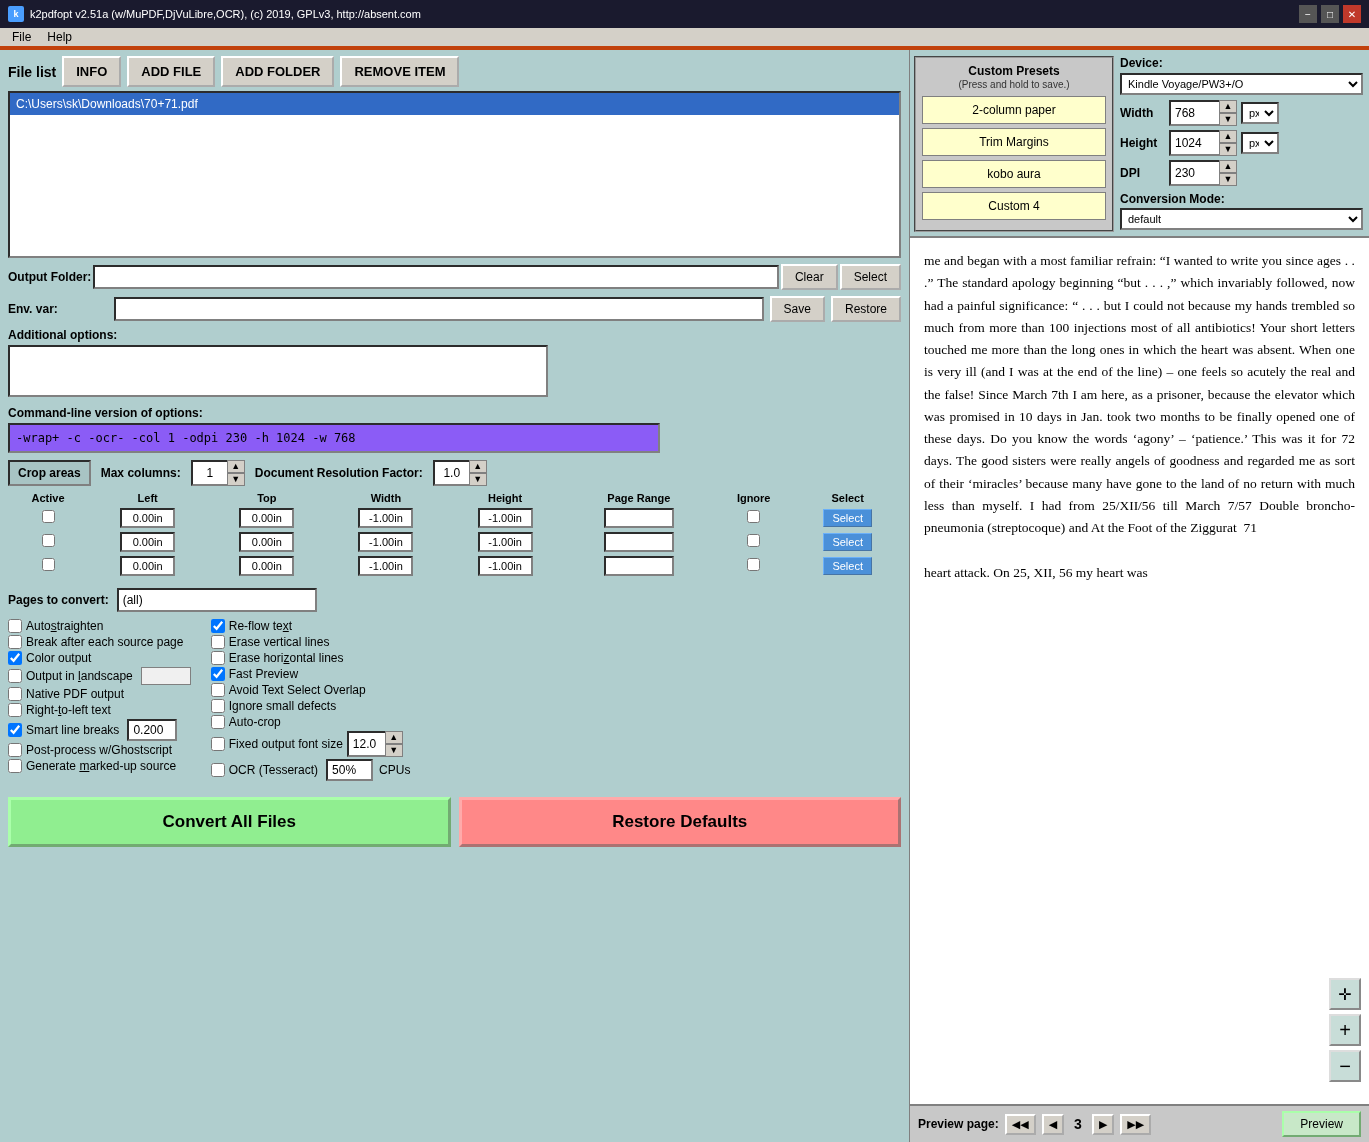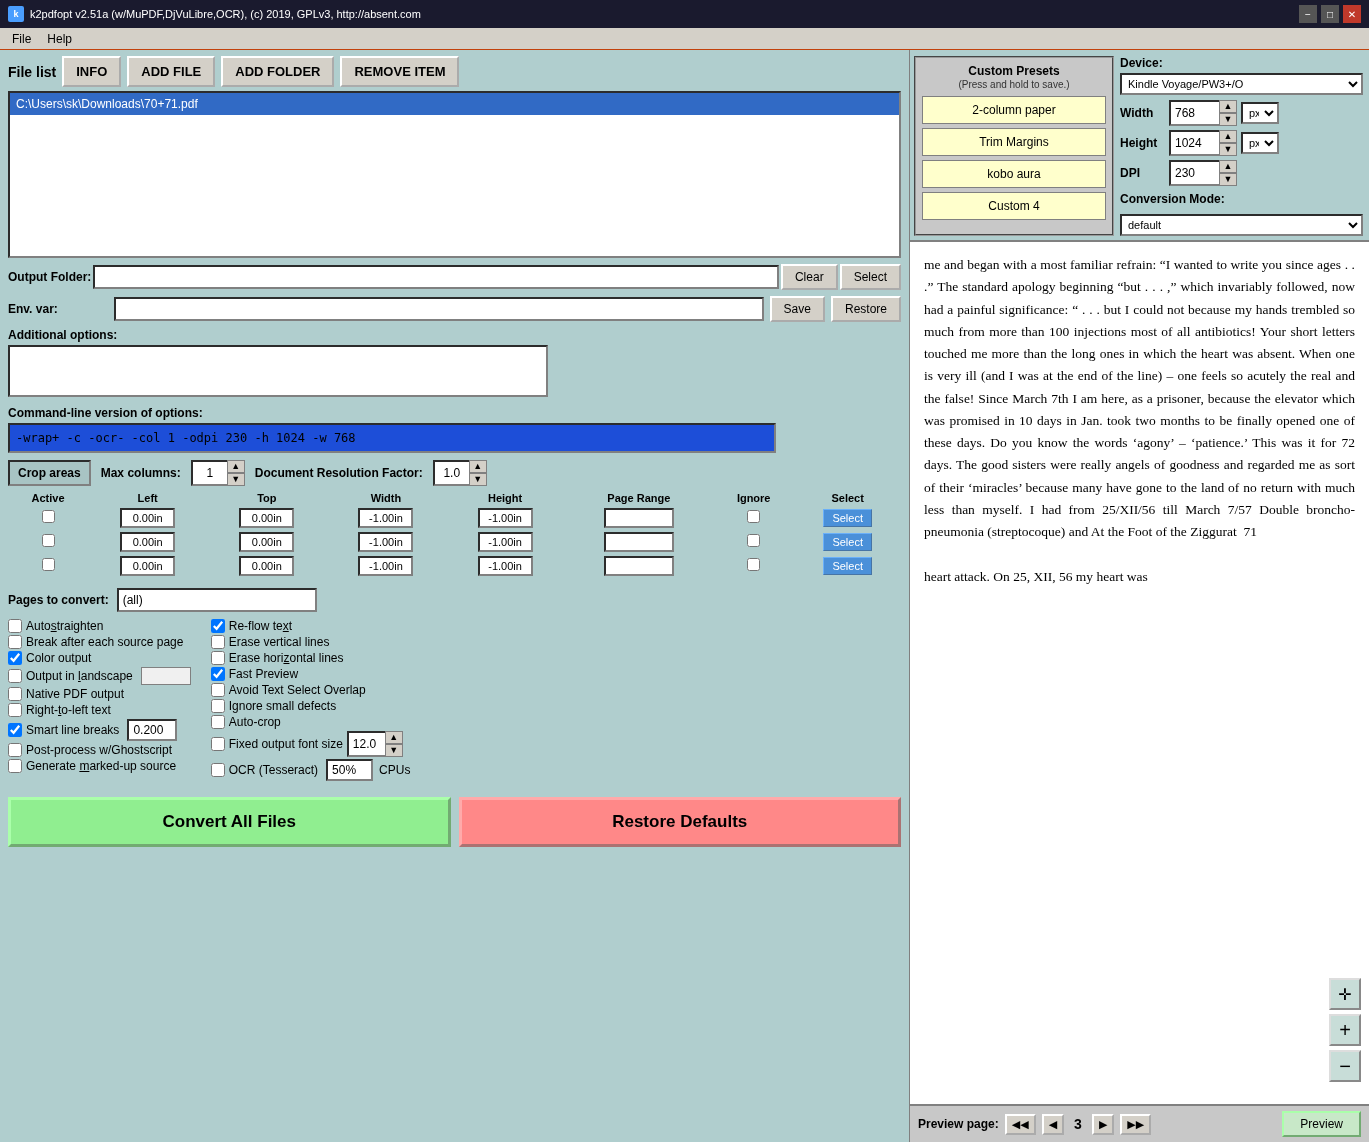--- a/index.html
+++ b/index.html
@@ -5,21 +5,21 @@
     * { box-sizing: border-box; margin: 0; padding: 0; }
     body { font-family: 'Segoe UI', Tahoma, sans-serif; font-size: 12px; background: #c0c0c0; width: 1369px; height: 1142px; overflow: hidden; }
     
     .title-bar { background: #1a1a2e; color: white; height: 28px; display: flex; align-items: center; justify-content: space-between; padding: 0 8px; font-size: 11px; }
     .title-bar-left { display: flex; align-items: center; gap: 6px; }
     .title-bar-icon { width: 16px; height: 16px; background: #4a9eff; border-radius: 2px; display: flex; align-items: center; justify-content: center; color: white; font-size: 9px; font-weight: bold; }
     .title-bar-buttons { display: flex; gap: 4px; }
     .title-btn { width: 18px; height: 18px; background: #555; border: none; color: white; cursor: pointer; font-size: 10px; display: flex; align-items: center; justify-content: center; }
     .title-btn.close { background: #c0392b; }
     
-    .menu-bar { background: #d4d0c8; border-bottom: 1px solid #c2410c; height: 22px; display: flex; align-items: center; padding: 0 4px; }
+    .menu-bar { background: #d4d0c8; border-bottom: 4px solid #c2410c; height: 22px; display: flex; align-items: center; padding: 0 4px; }
     .menu-item { padding: 2px 8px; font-size: 12px; cursor: pointer; }
     .file-list-box { background: white; border: 2px inset #808080; height: 167px; overflow-y: auto; }
     .file-list-item { background: #316ac5; color: white; padding: 4px 6px; font-size: 12px; cursor: pointer; }
     .top-btn { padding: 6px 12px; background: #d4d0c8; border: 2px outset #ffffff; font-size: 13px; font-weight: bold; cursor: pointer; color: #000; }
     .top-btn.remove { color: #000; }
     .preset-btn { display: block; width: 100%; margin-bottom: 4px; padding: 6px; background: #ffffcc; border: 1px solid #808080; cursor: pointer; font-size: 12px; text-align: center; }
     .form-btn { padding: 4px 12px; background: #d4d0c8; border: 2px outset #fff; cursor: pointer; font-size: 12px; }
     
     .crop-table { width: 100%; border-collapse: collapse; margin-bottom: 4px; }
     .crop-table th { font-size: 11px; font-weight: bold; padding: 2px 4px; text-align: center; }
@@ -100,21 +100,21 @@
         <button class="form-btn">Restore</button>
       </div>
 
       <div style="padding: 3px 8px 3px 8px;">
         <div style="font-weight:bold; font-size:12px; margin-bottom:3px;">Additional options:</div>
         <textarea style="width: 540px; height: 52px; border: 2px inset rgb(128, 128, 128); background: white; font-size: 12px; padding: 4px; resize: none;"></textarea>
       </div>
 
       <div style="padding: 3px 8px 4px 8px;">
         <div style="font-weight:bold; font-size:12px; margin-bottom:3px;">Command-line version of options:</div>
-        <div style="padding:6px; border:2px inset #808080; background:#1d4ed8; font-size:12px; font-family:monospace; width:768px;">-wrap+ -c -ocr- -col 1 -odpi 230 -h 1024 -w 768</div>
+        <div style="padding:6px; border:2px inset #808080; background:#8b5cf6; font-size:12px; font-family:monospace; width:652px;">-wrap+ -c -ocr- -col 1 -odpi 230 -h 1024 -w 768</div>
       </div>
 
       <div style="padding: 3px 8px 3px 8px;">
         <div style="display:flex; align-items:center; gap:10px; margin-bottom:4px;">
           <div style="background:#a8c4c4; font-weight:bold; font-size:12px; border:2px inset #808080; padding:4px 8px;">Crop areas</div>
           <span style="font-size:12px; font-weight:bold;">Max columns:</span>
           <div class="spin-wrapper">
             <input type="text" style="width: 36px; padding: 2px 4px; border-top: 2px inset rgb(128, 128, 128); border-bottom: 2px inset rgb(128, 128, 128); border-left: 2px inset rgb(128, 128, 128); border-image: initial; border-right: none; background: white; font-size: 12px; text-align: center;" value="1">
             <div class="spin-arrows">
               <button>▲</button>
@@ -337,21 +337,21 @@
             <span style="width:45px; font-size:12px; font-weight:bold;">DPI</span>
             <div class="spin-wrapper">
               <input type="text" style="width: 50px; padding: 2px 4px; border-top: 2px inset rgb(128, 128, 128); border-bottom: 2px inset rgb(128, 128, 128); border-left: 2px inset rgb(128, 128, 128); border-image: initial; border-right: none; background: white; font-size: 12px;" value="230">
               <div class="spin-arrows">
                 <button>▲</button>
                 <button>▼</button>
               </div>
             </div>
           </div>
 
-          <div style="font-weight:bold; font-size:12px; margin-bottom:8px;">Conversion Mode:</div>
+          <div style="font-weight:bold; font-size:12px; margin-bottom:2px;">Conversion Mode:</div>
           <select style="width:100%; padding:2px; background:white; border:2px inset #808080; font-size:11px;">
             <option>default</option>
             <option>trim</option>
             <option>fitpage</option>
             <option>crop</option>
           </select>
         </div>
       </div>
 
       <div style="flex:1; background:white; border-top:2px solid #808080; position:relative; display:flex; flex-direction:column; overflow:hidden;">

